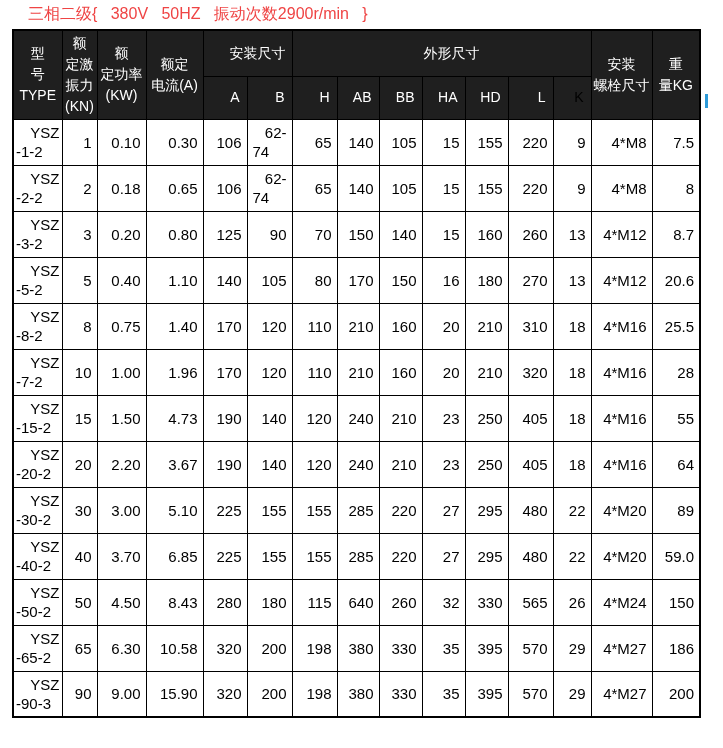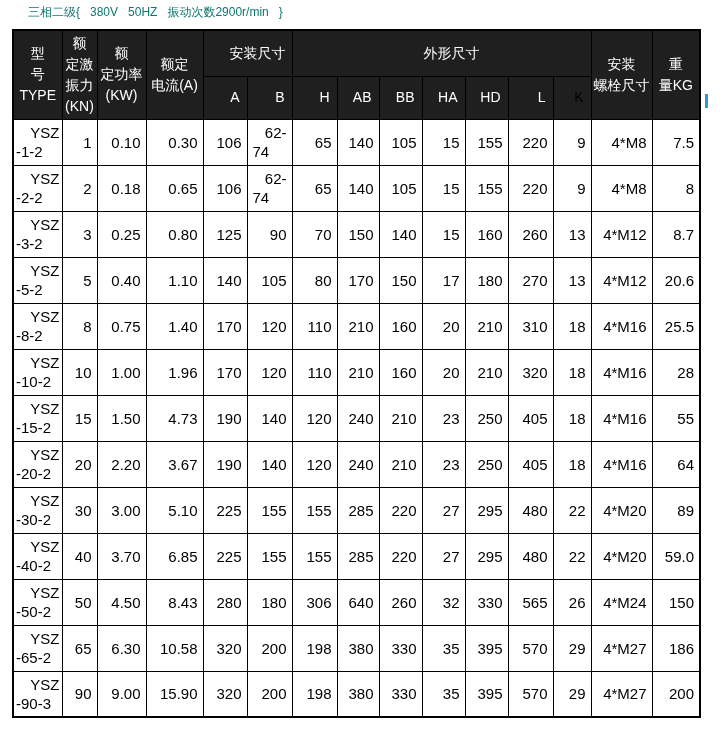--- a/index.html
+++ b/index.html
@@ -7,22 +7,22 @@
   body {
     width: 723px; height: 748px;
     background: #ffffff;
     font-family: "Liberation Sans", sans-serif;
     position: relative;
     overflow: hidden;
   }
   .caption {
     position: absolute;
     top: 4px; left: 28px;
-    font-size: 12px;
-    color: #0f766e;
+    font-size: 16px;
+    color: #ef4444;
     white-space: pre;
   }
   table.spec {
     position: absolute;
     top: 29px; left: 12px;
     border-collapse: collapse;
     table-layout: fixed;
     border: 2px solid #000;
   }
   th, td { border: 1px solid #000; overflow: hidden; }
@@ -162,21 +162,21 @@
         <td>9</td>
         <td>4*M8</td>
         <td>8</td>
       </tr>
       <tr>
         <td class="type">
           <div class="l1">YSZ</div>
           <div class="l2">-3-2</div>
         </td>
         <td>3</td>
-        <td>0.25</td>
+        <td>0.20</td>
         <td>0.80</td>
         <td>125</td>
         <td>90</td>
         <td>70</td>
         <td>150</td>
         <td>140</td>
         <td>15</td>
         <td>160</td>
         <td>260</td>
         <td>13</td>
@@ -189,21 +189,21 @@
           <div class="l2">-5-2</div>
         </td>
         <td>5</td>
         <td>0.40</td>
         <td>1.10</td>
         <td>140</td>
         <td>105</td>
         <td>80</td>
         <td>170</td>
         <td>150</td>
-        <td>17</td>
+        <td>16</td>
         <td>180</td>
         <td>270</td>
         <td>13</td>
         <td>4*M12</td>
         <td>20.6</td>
       </tr>
       <tr>
         <td class="type">
           <div class="l1">YSZ</div>
           <div class="l2">-8-2</div>
@@ -219,21 +219,21 @@
         <td>20</td>
         <td>210</td>
         <td>310</td>
         <td>18</td>
         <td>4*M16</td>
         <td>25.5</td>
       </tr>
       <tr>
         <td class="type">
           <div class="l1">YSZ</div>
-          <div class="l2">-10-2</div>
+          <div class="l2">-7-2</div>
         </td>
         <td>10</td>
         <td>1.00</td>
         <td>1.96</td>
         <td>170</td>
         <td>120</td>
         <td>110</td>
         <td>210</td>
         <td>160</td>
         <td>20</td>
@@ -326,21 +326,21 @@
       <tr>
         <td class="type">
           <div class="l1">YSZ</div>
           <div class="l2">-50-2</div>
         </td>
         <td>50</td>
         <td>4.50</td>
         <td>8.43</td>
         <td>280</td>
         <td>180</td>
-        <td>306</td>
+        <td>115</td>
         <td>640</td>
         <td>260</td>
         <td>32</td>
         <td>330</td>
         <td>565</td>
         <td>26</td>
         <td>4*M24</td>
         <td>150</td>
       </tr>
       <tr>

